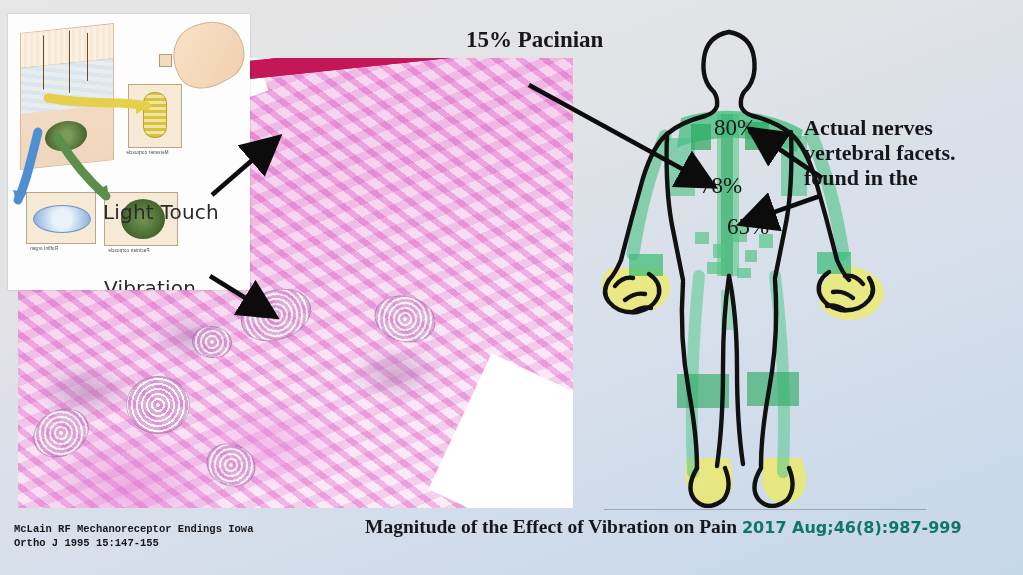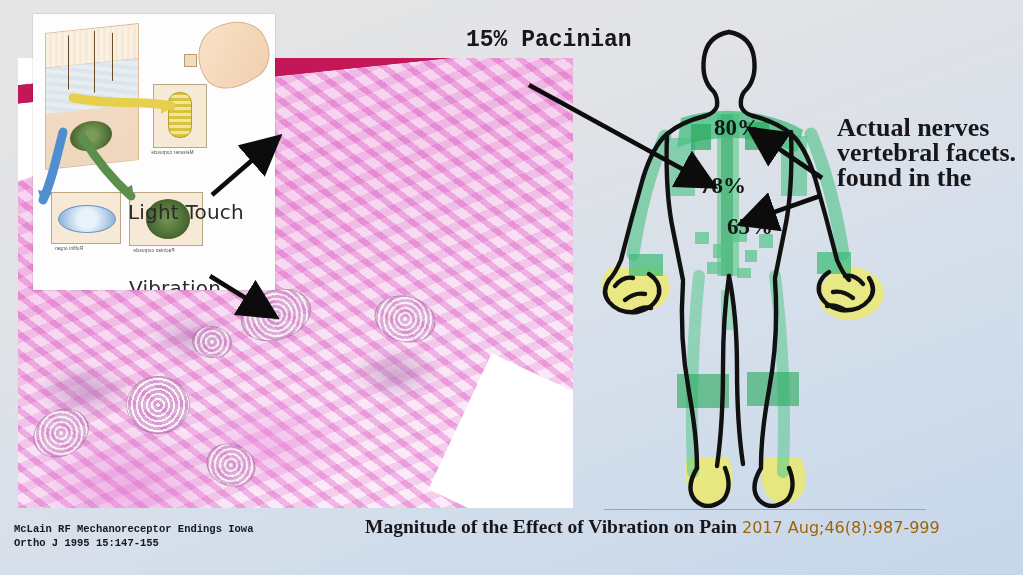--- a/index.html
+++ b/index.html
@@ -7,21 +7,21 @@
     width:1023px;height:575px;overflow:hidden;
     font-family:"Liberation Sans",sans-serif;
     background:linear-gradient(160deg,#e6e6e6 0%,#e2e3e5 30%,#d6dfeb 62%,#c5d7ea 100%);
     position:relative;
   }
   .slide{position:absolute;inset:0;}
   .abs{position:absolute;}
 
   
   #anatomy-diagram{left:8px;top:14px;width:242px;height:276px;background:#fdfdfd;
-    box-shadow:0 0 2px rgba(0,0,0,.20);overflow:hidden;margin-left:25px;}
+    box-shadow:0 0 2px rgba(0,0,0,.20);overflow:hidden;}
   #anatomy-diagram .skinblock{position:absolute;left:12px;top:14px;width:92px;height:135px;
     background:linear-gradient(180deg,#f6e2cd 0%,#f3dcc3 42%,#eed7bd 100%);
     border:1px solid #d9bb99;transform:skewY(-6deg);}
   #anatomy-diagram .skinblock .epi{position:absolute;left:0;top:0;right:0;height:34px;
     background:repeating-linear-gradient(90deg,#fbf1e2 0 3px,#f7e9d5 3px 6px);
     border-bottom:1px solid #c9a87f;}
   #anatomy-diagram .skinblock .dermis{position:absolute;left:0;top:34px;right:0;height:46px;
     background:repeating-linear-gradient(12deg,#e7f0f8 0 4px,#d8e7f4 4px 8px);opacity:.85;}
   #anatomy-diagram .skinblock .hair{position:absolute;width:1px;background:#6b4b2a;}
   #anatomy-diagram .corp{position:absolute;border:1px solid #b9a684;background:#f6ead7;}
@@ -70,33 +70,33 @@
     background:#ffffff;transform:rotate(-20deg) translate(-70px,-86px);}
   #histology-photo .whitecorner2{position:absolute;right:-30px;bottom:-20px;width:150px;height:150px;
     background:#fff;transform:rotate(25deg);}
   .lamella{position:absolute;border-radius:50%;
     background:repeating-radial-gradient(circle, rgba(255,255,255,.75) 0 2px, rgba(196,140,190,.55) 2px 5px);
     border:1px solid rgba(150,95,150,.5);}
 
   
   #body-figure{left:595px;top:18px;width:330px;height:490px;}
   #body-figure svg{display:block;}
-  .pct{position:absolute;font-family:"Liberation Serif",serif;font-weight:bold;font-size:23px;
+  .pct{position:absolute;font-family:"Liberation Serif",serif;font-weight:normal;font-size:23px;
     color:#151515;}
   #pct-80{left:714px;top:115px;}
   #pct-15{left:700px;top:173px;}
   #pct-65{left:707px;top:214px;margin-left:20px;}
 
   
   .serif-bold{font-family:"Liberation Serif",serif;font-weight:bold;color:#17171b;}
   #thoracic-note{left:466px;top:26px;font-size:23px;line-height:28px;}
-  #nerves-note{left:837px;top:115px;font-size:26px;line-height:25px;}
+  #nerves-note{left:804px;top:115px;font-size:22px;line-height:25px;}
   #main-citation{left:365px;top:515px;font-size:19.5px;line-height:24px;width:650px;}
-  #main-citation .vol{font-family:"DejaVu Sans",sans-serif;font-weight:normal;font-size:16px;
-    color:#a16207;}
+  #main-citation .vol{font-family:"DejaVu Sans",sans-serif;font-weight:bold;font-size:16px;
+    color:#0f766e;}
   #bottom-citation{left:14px;top:523px;font-family:Liberation Mono, monospace;font-weight:bold;
     font-size:10.5px;line-height:13.5px;color:#17171b;}
 
   .divider{position:absolute;left:604px;top:509px;width:322px;height:0;
     border-top:1px solid #9aa8b8;}
 
   svg.arrow-layer{position:absolute;left:0;top:0;width:1023px;height:575px;pointer-events:none;}
 </style>
 </head>
 <body>
@@ -241,21 +241,21 @@
     <line x1="822" y1="178" x2="757" y2="134" stroke="#0c0c0c" stroke-width="4.6" marker-end="url(#ah)"></line>
 
     <line x1="820" y1="196" x2="749" y2="221" stroke="#0c0c0c" stroke-width="4.6" marker-end="url(#ah)"></line>
 
     <line x1="212" y1="195" x2="272" y2="143" stroke="#0c0c0c" stroke-width="4.6" marker-end="url(#ah)"></line>
 
     <line x1="210" y1="276" x2="268" y2="312" stroke="#0c0c0c" stroke-width="4.6" marker-end="url(#ah)"></line>
   </svg>
 
   <div class="abs serif-bold" id="thoracic-note">
-    <div style="text-align:center;font-family:Liberation Mono, monospace;">15% Pacinian</div>
+    <div style="text-align:center;">15% Pacinian</div>
   </div>
 
   <div class="abs serif-bold" id="nerves-note">
     <div>Actual nerves</div>
     <div>vertebral facets.</div>
     <div>found in the</div>
   </div>
 
   <div class="abs serif-bold" id="main-citation">
     <div>

